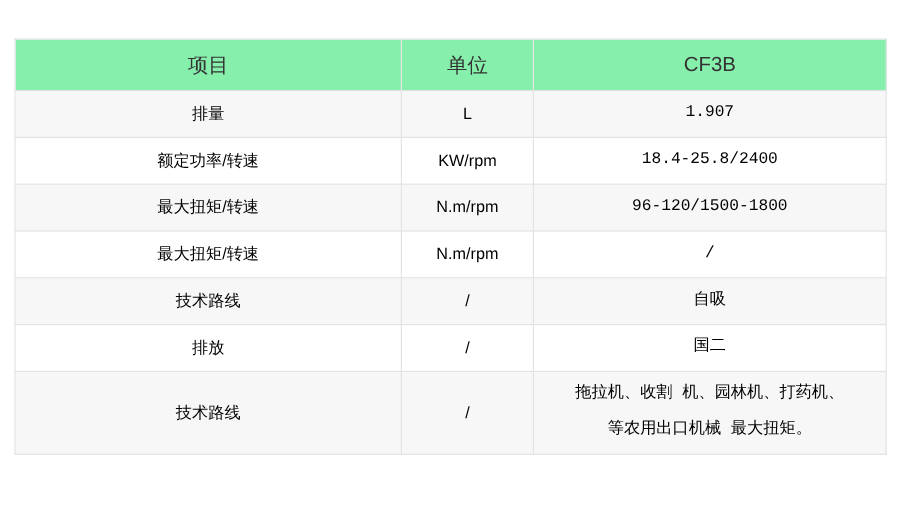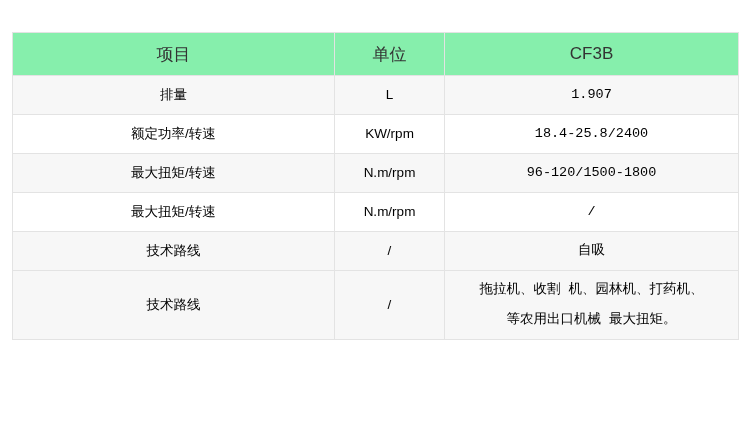--- a/index.html
+++ b/index.html
@@ -112,20 +112,27 @@
             <span class="line">/</span>
           </td>
       </tr>
       <tr class="odd">
         <td class="label">技术路线</td>
         <td class="unit">/</td>
         <td class="value">
             <span class="line">自吸</span>
           </td>
       </tr>
+      <tr class="even">
+        <td class="label">排放</td>
+        <td class="unit">/</td>
+        <td class="value">
+            <span class="line">国二</span>
+          </td>
+      </tr>
       <tr class="odd tall">
         <td class="label">技术路线</td>
         <td class="unit">/</td>
         <td class="value">
           <span class="line">拖拉机、收割 机、园林机、打药机、</span>
           <span class="line">等农用出口机械 最大扭矩。</span>
         </td>
       </tr>
     </tbody>
   </table>

